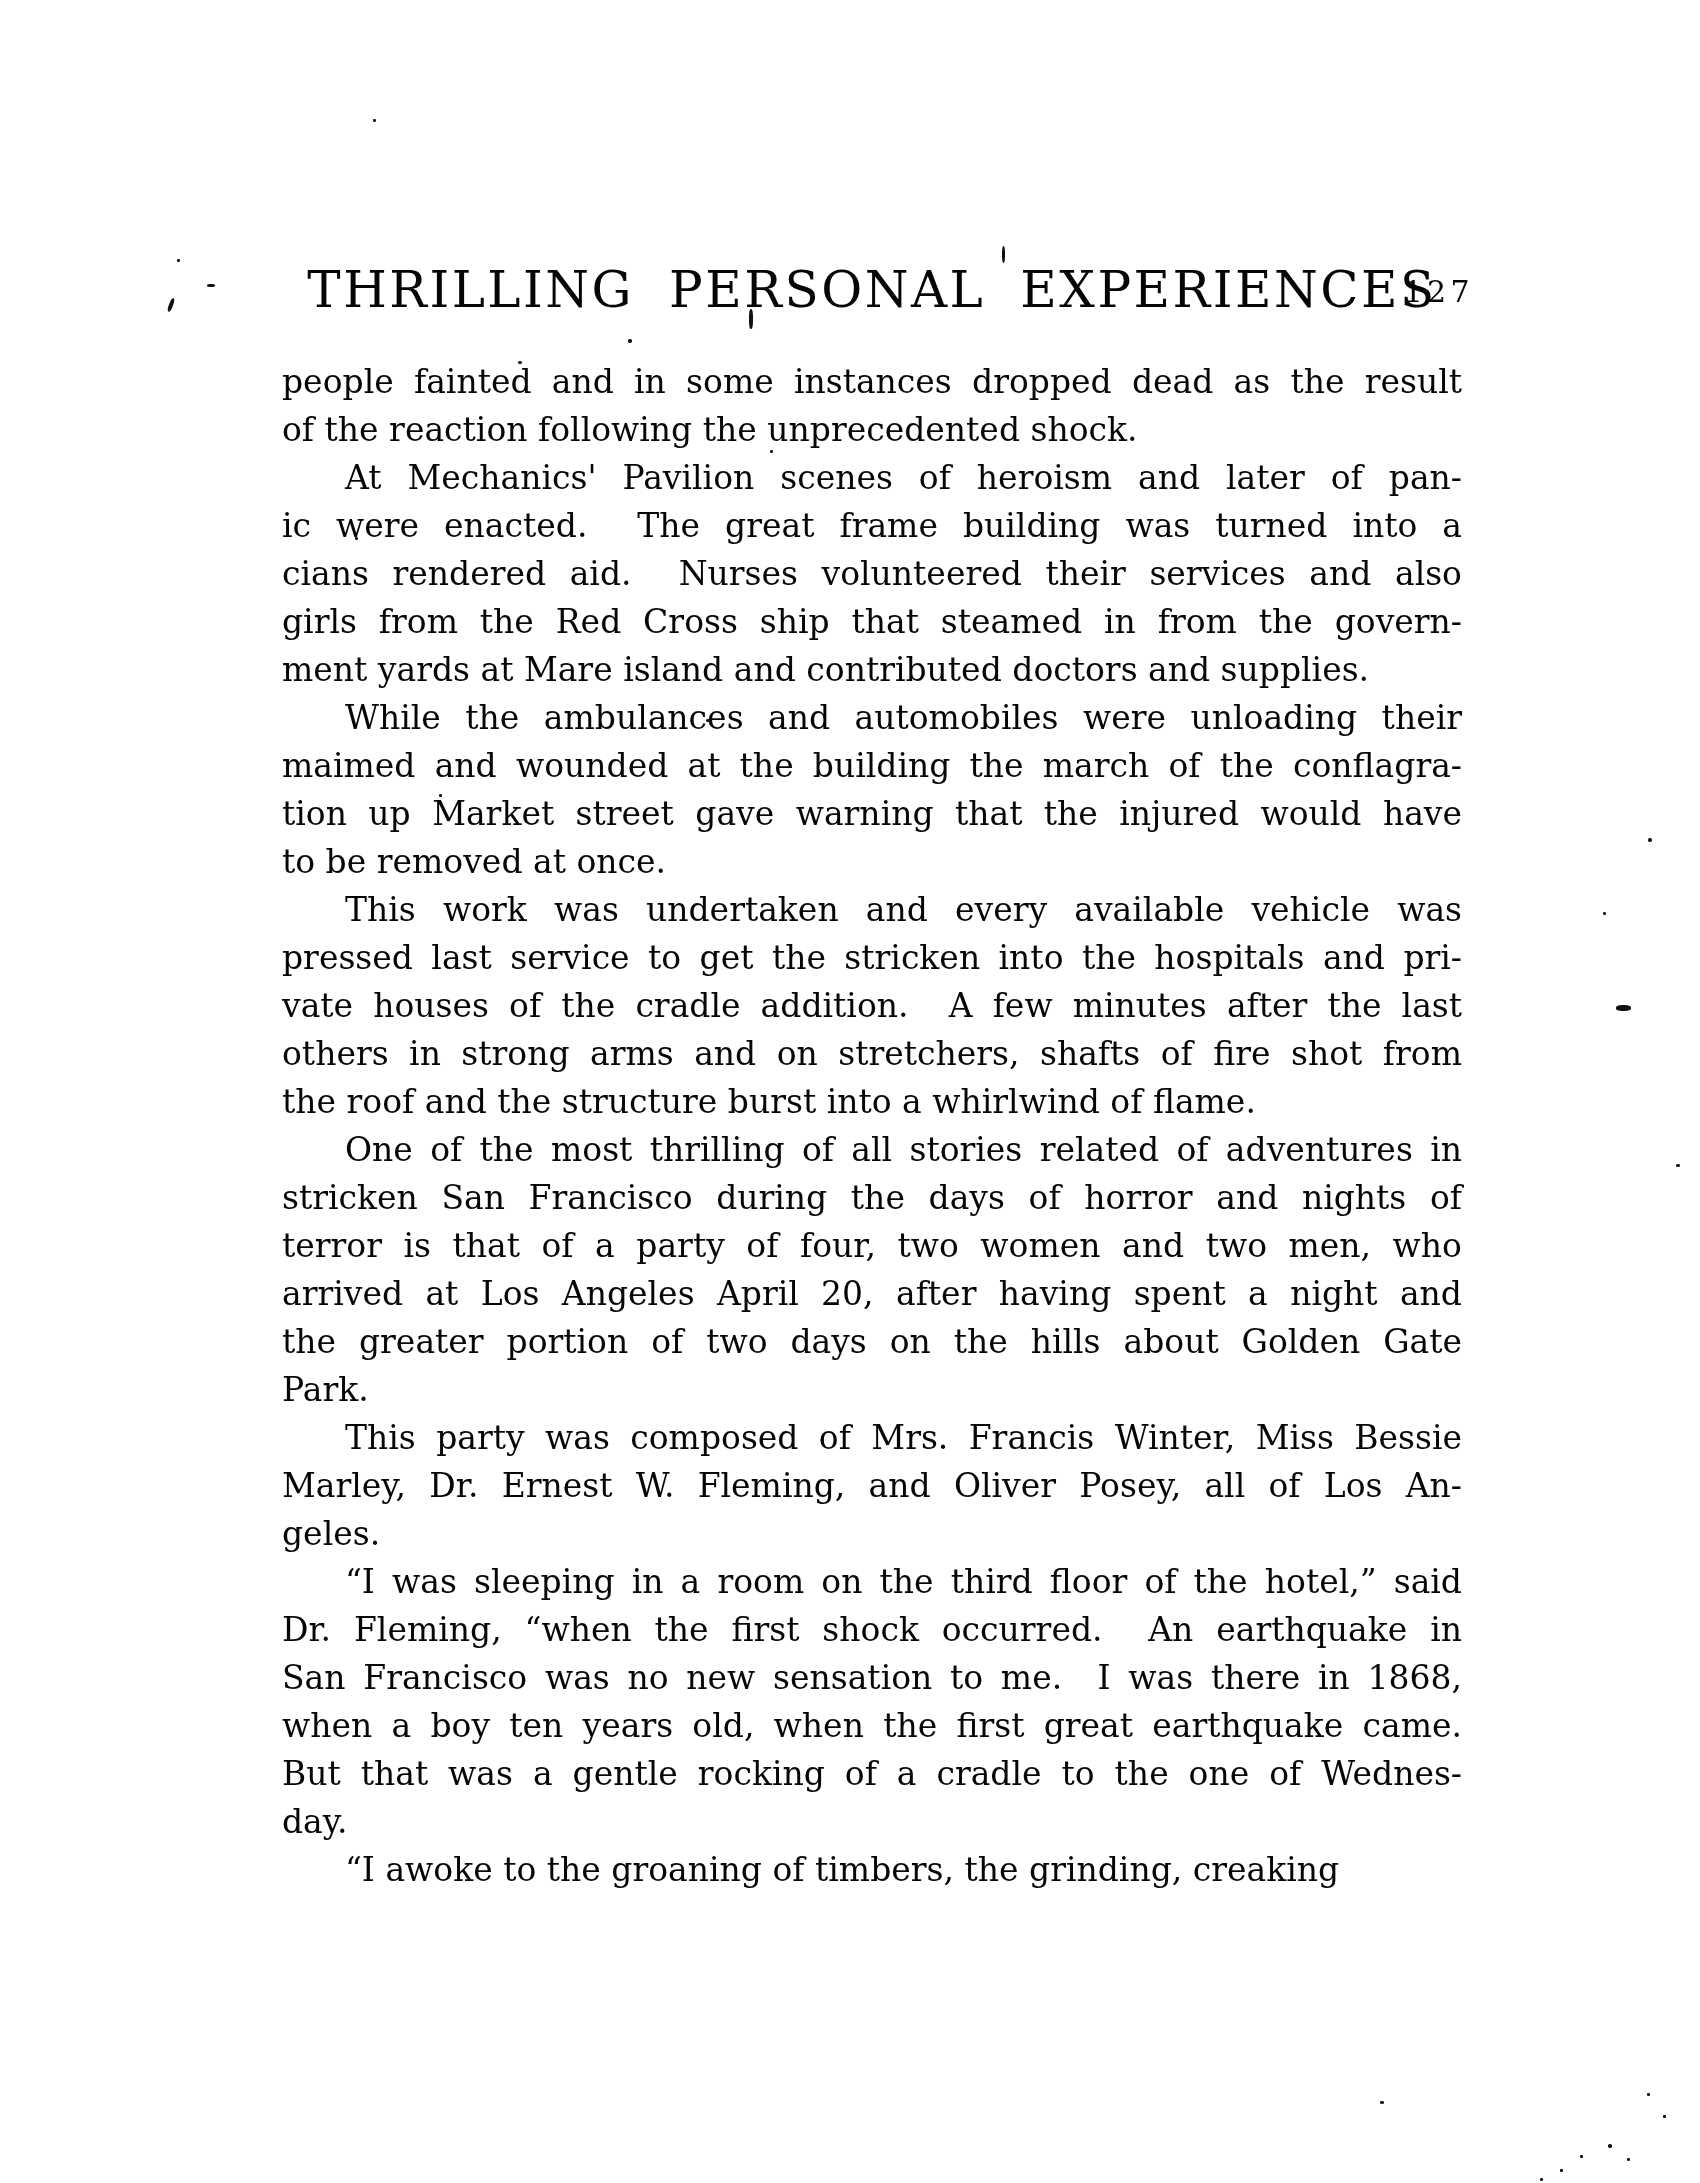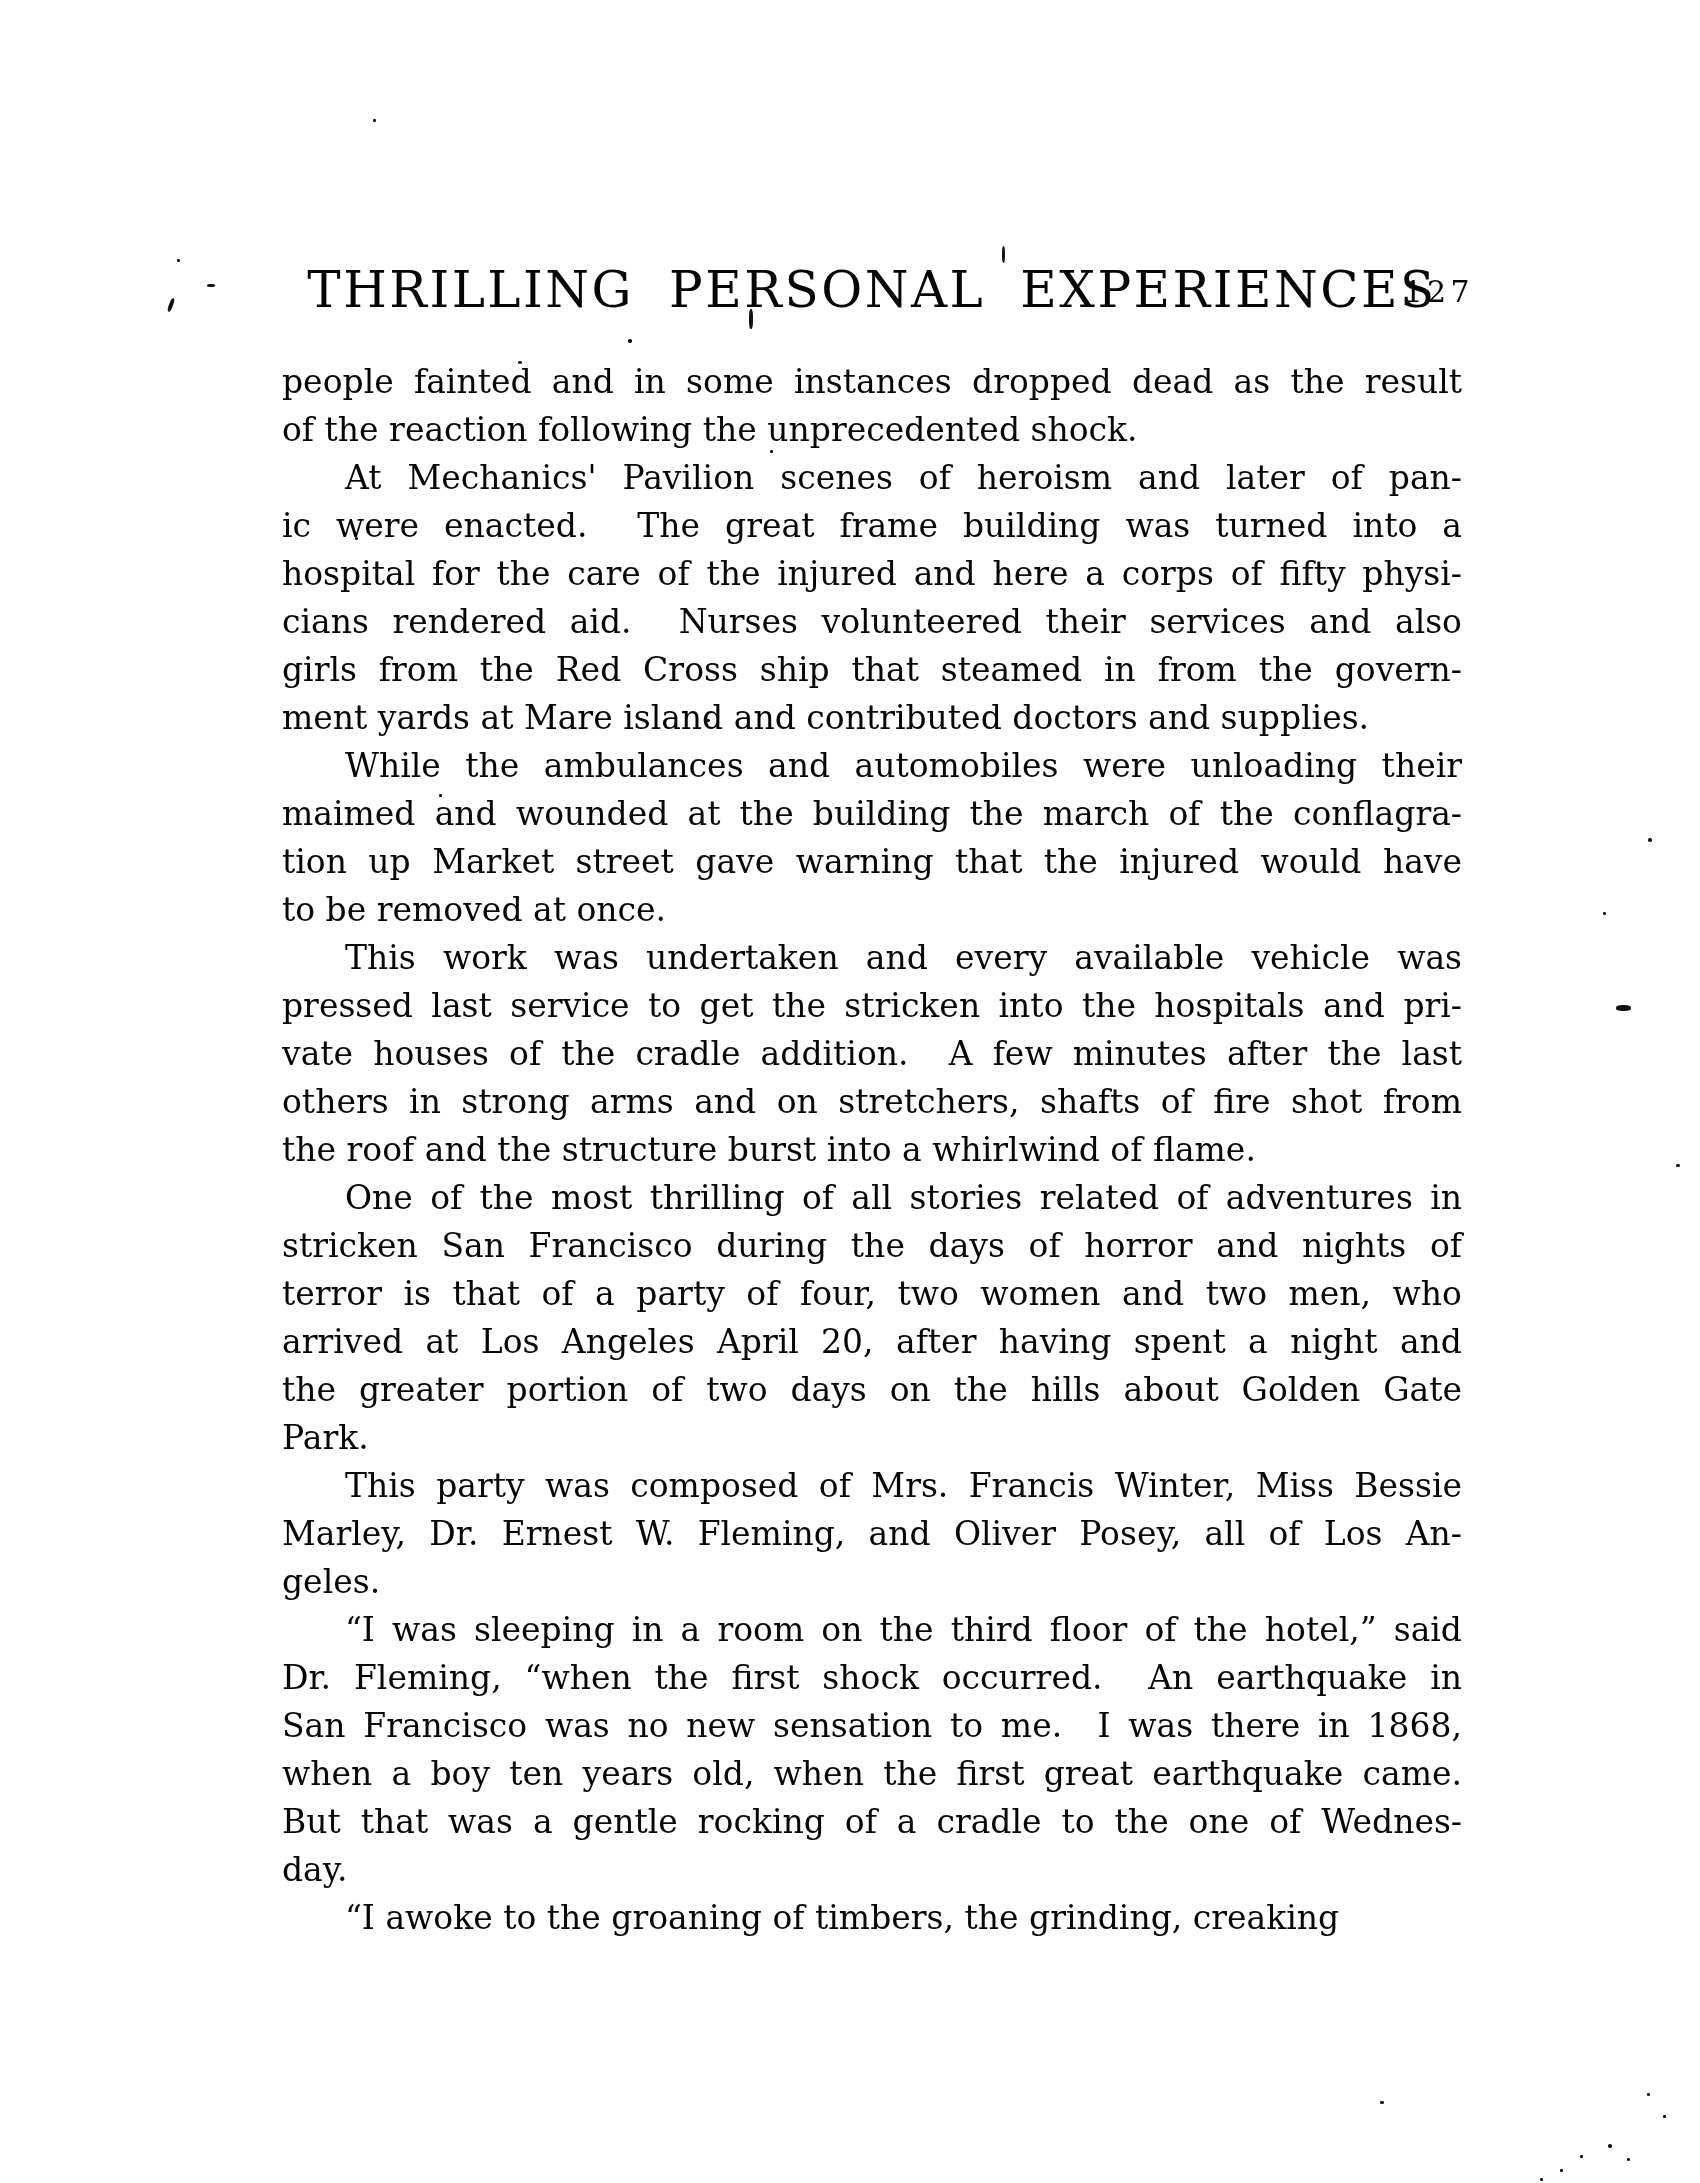--- a/index.html
+++ b/index.html
@@ -54,21 +54,20 @@
   <header class="running-head">
     <div class="head-title">THRILLING PERSONAL EXPERIENCES</div>
     <div class="folio">127</div>
   </header>
 
   <main id="text-block" class="text-block">
       <div class="line">people fainted and in some instances dropped dead as the result</div>
       <div class="line para-end">of the reaction following the unprecedented shock.</div>
       <div class="line indent">At Mechanics' Pavilion scenes of heroism and later of pan-</div>
       <div class="line">ic were enacted.  The great frame building was turned into a</div>
-      <div class="line">hospital for the care of the injured and here a corps of fifty physi-</div>
       <div class="line">cians rendered aid.  Nurses volunteered their services and also</div>
       <div class="line">girls from the Red Cross ship that steamed in from the govern-</div>
       <div class="line para-end">ment yards at Mare island and contributed doctors and supplies.</div>
       <div class="line indent">While the ambulances and automobiles were unloading their</div>
       <div class="line">maimed and wounded at the building the march of the conflagra-</div>
       <div class="line">tion up Market street gave warning that the injured would have</div>
       <div class="line para-end">to be removed at once.</div>
       <div class="line indent">This work was undertaken and every available vehicle was</div>
       <div class="line">pressed last service to get the stricken into the hospitals and pri-</div>
       <div class="line">vate houses of the cradle addition.  A few minutes after the last</div>

